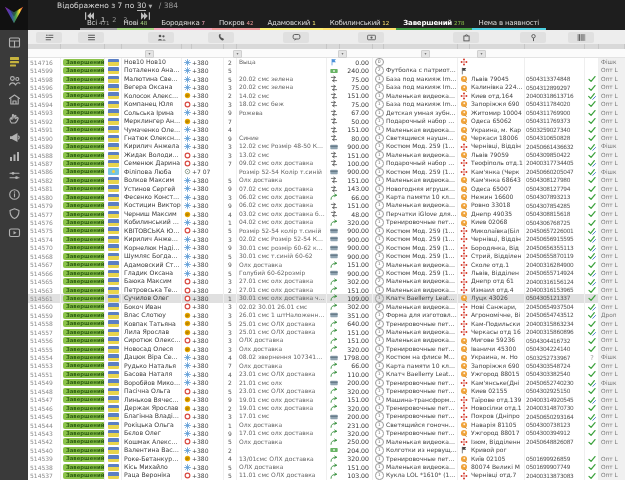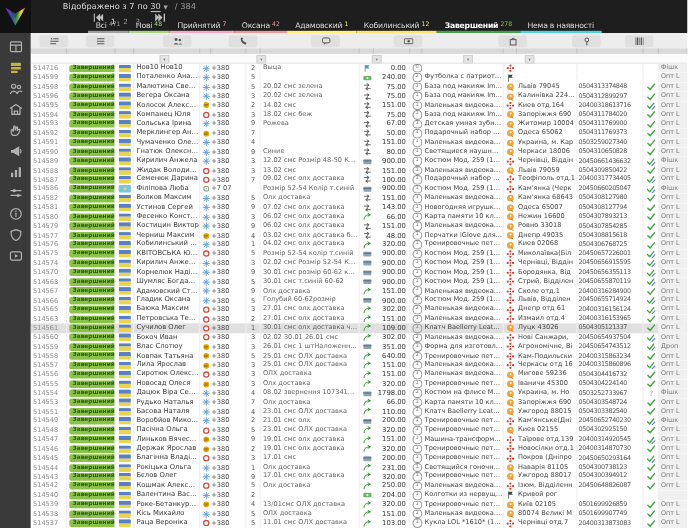--- a/index.html
+++ b/index.html
@@ -108,25 +108,25 @@
   <div id="tabs">
       <div class="tab" style="border-bottom: 2px solid rgb(158, 158, 158);">
         <span class="tl" style="color: rgb(220, 220, 220);">Всі</span>
         <span class="tc" style="color: rgb(158, 158, 158);">471</span>
       </div>
       <div class="tab" style="border-bottom: 2px solid rgb(165, 213, 129);">
         <span class="tl" style="color: rgb(220, 220, 220);">Нові</span>
         <span class="tc" style="color: rgb(165, 213, 129);">48</span>
       </div>
       <div class="tab" style="border-bottom: 2px solid rgb(245, 168, 190);">
-        <span class="tl" style="color: rgb(220, 220, 220);">Прийнятий</span>
+        <span class="tl" style="color: rgb(220, 220, 220);">Бородянка</span>
         <span class="tc" style="color: rgb(245, 168, 190);">7</span>
       </div>
       <div class="tab" style="border-bottom: 2px solid rgb(239, 154, 154);">
-        <span class="tl" style="color: rgb(220, 220, 220);">Оксана</span>
+        <span class="tl" style="color: rgb(220, 220, 220);">Покров</span>
         <span class="tc" style="color: rgb(239, 154, 154);">42</span>
       </div>
       <div class="tab" style="border-bottom: 2px solid rgb(255, 241, 118);">
         <span class="tl" style="color: rgb(220, 220, 220);">Адамовский</span>
         <span class="tc" style="color: rgb(255, 241, 118);">1</span>
       </div>
       <div class="tab" style="border-bottom: 2px solid rgb(255, 227, 110);">
         <span class="tl" style="color: rgb(220, 220, 220);">Кобилинський</span>
         <span class="tc" style="color: rgb(255, 227, 110);">12</span>
       </div>

